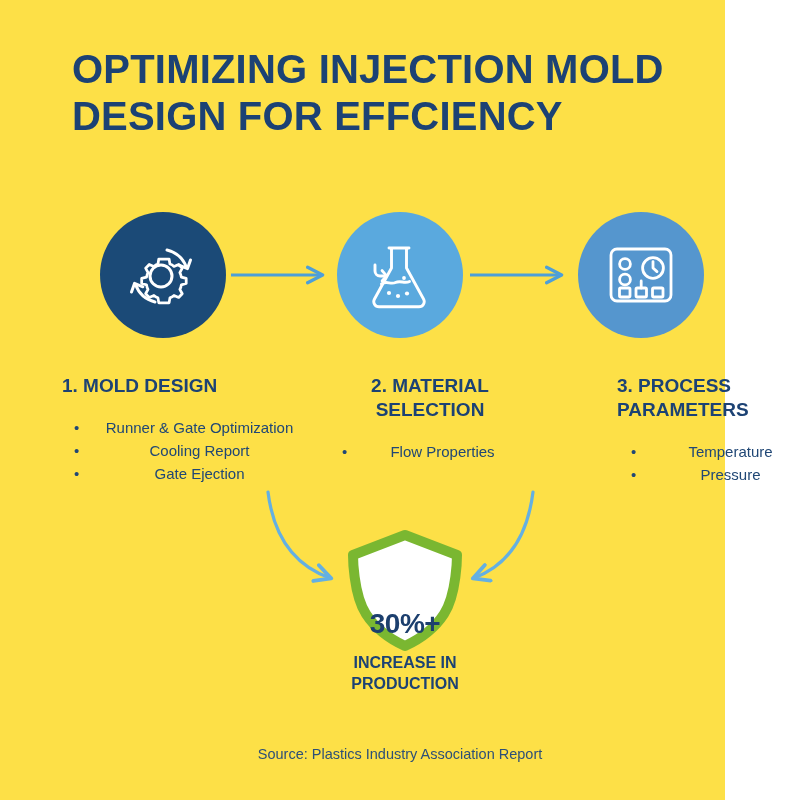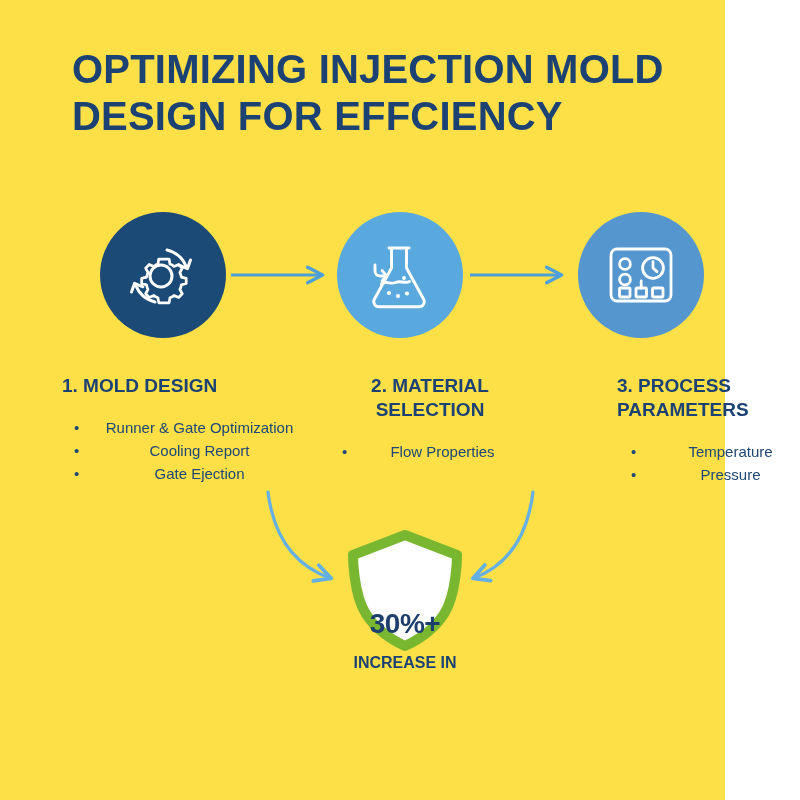--- a/index.html
+++ b/index.html
@@ -274,16 +274,18 @@
   <div id="shield-wrap">
     <svg width="130" height="124" viewBox="0 0 130 124">
       <path d="M65,7 L117,27 C117,27 117,66 104,86 C93,103 78,112 65,118
                C52,112 37,103 26,86 C13,66 13,27 13,27 Z" fill="#ffffff" stroke="#7ab731" stroke-width="10" stroke-linejoin="round"></path>
     </svg>
     <div id="shield-value">30%+</div>
   </div>
 
   <div id="result-caption">
     <div>INCREASE IN</div>
-  </div>
-
+    <div>PRODUCTION</div>
+  </div>
+
+  <div id="source-note">Source: Plastics Industry Association Report</div>
 
 </div>
 
 </body></html>

